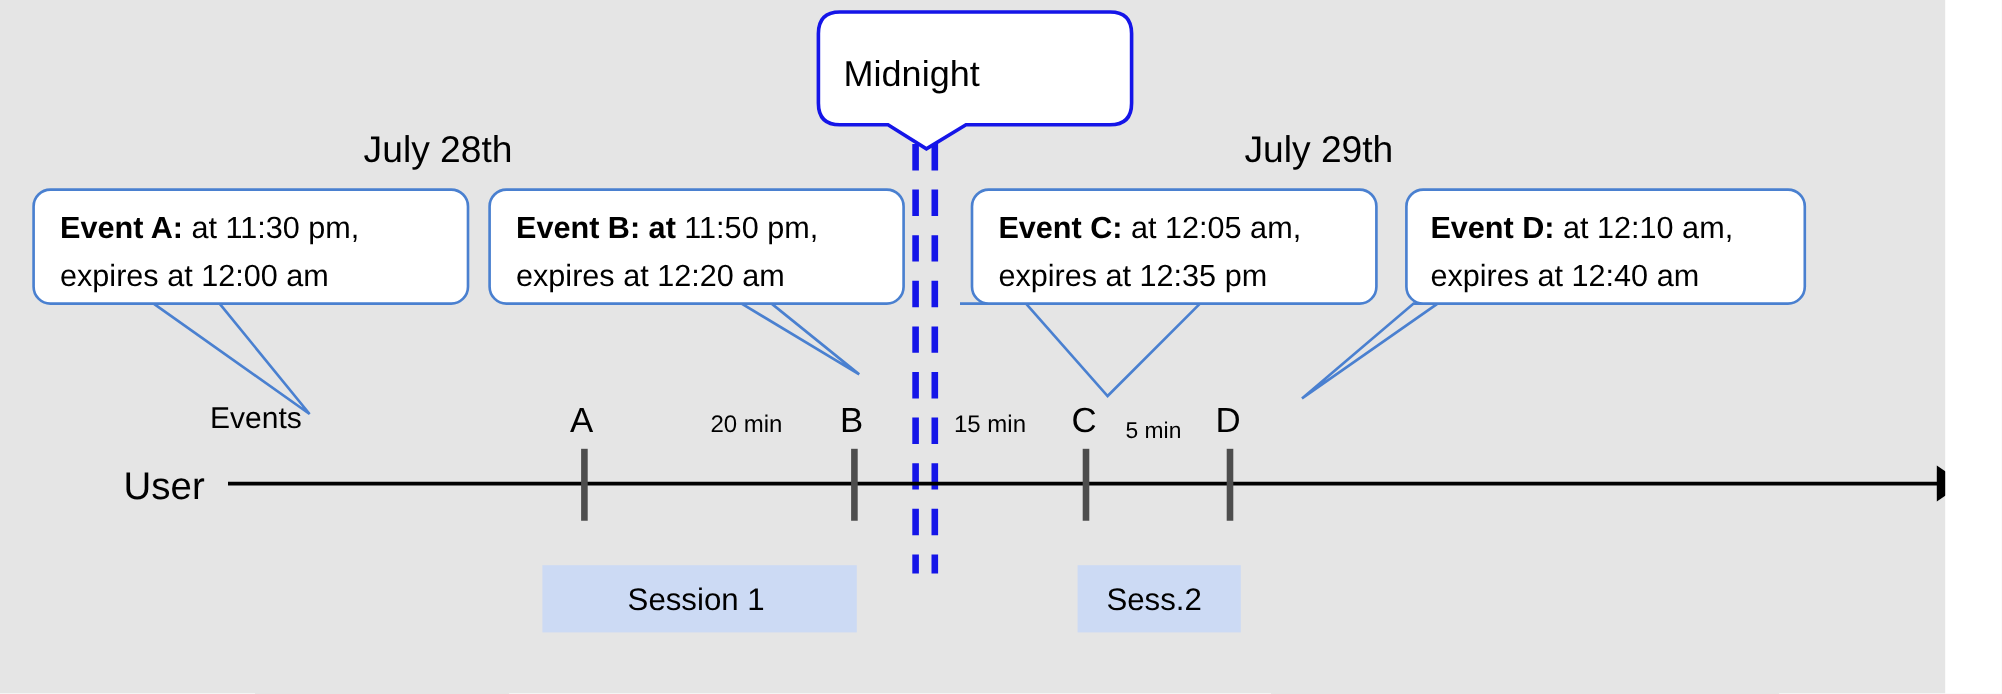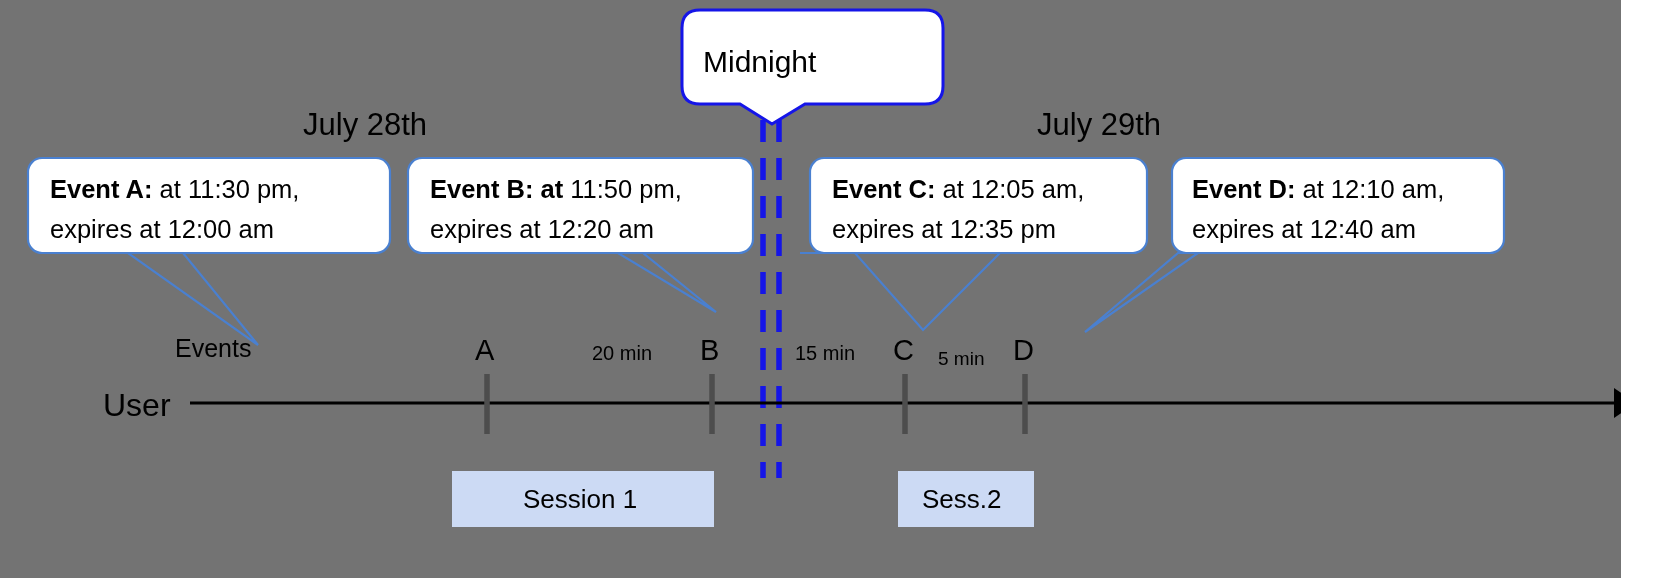--- a/index.html
+++ b/index.html
@@ -4,21 +4,21 @@
 <style>
   html, body {
     margin: 0;
     padding: 0;
     background: #ffffff;
   }
   #canvas {
     position: relative;
     width: 1621px;
     height: 578px;
-    background: #737373;
+    background: #e5e5e5;
     font-family: "Liberation Sans", sans-serif;
     overflow: hidden;
   }
   svg { display: block; }
   text { font-family: "Liberation Sans", sans-serif; fill: #000000; }
   .callout-box {
     fill: #ffffff;
     stroke: #4a80d0;
     stroke-width: 2.2;
   }

